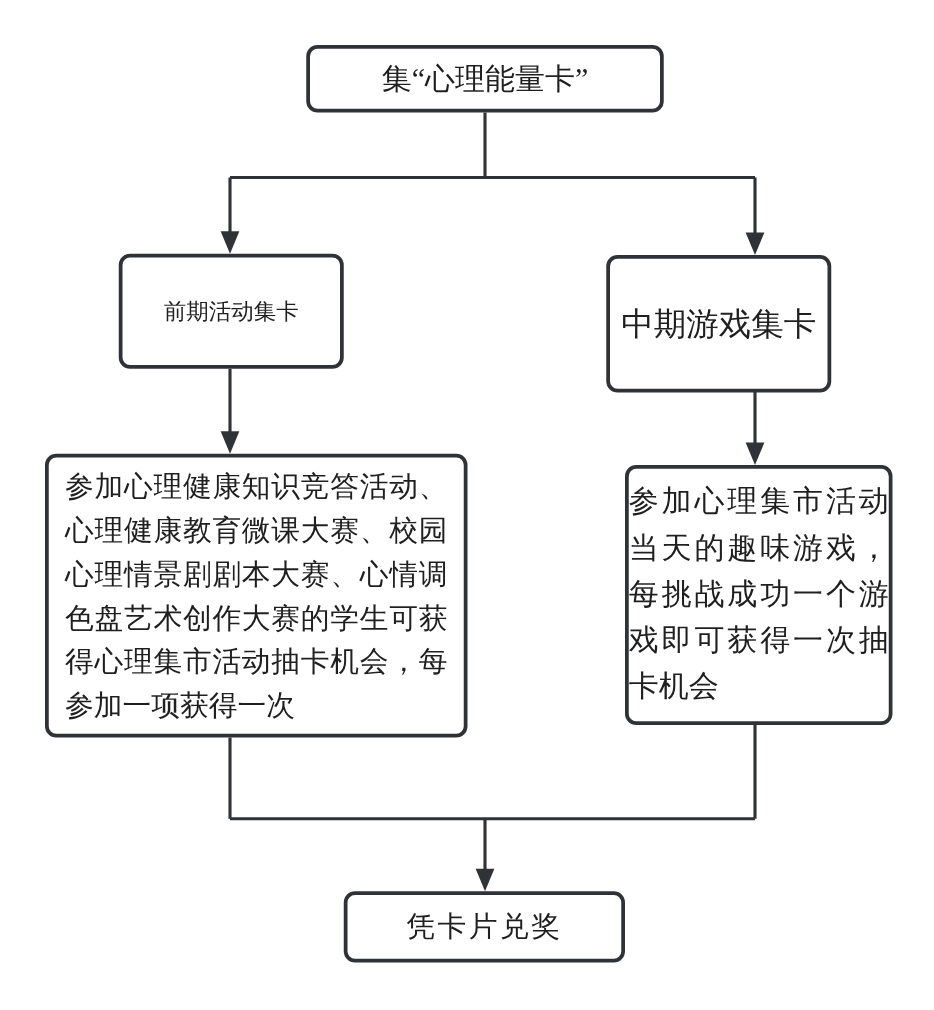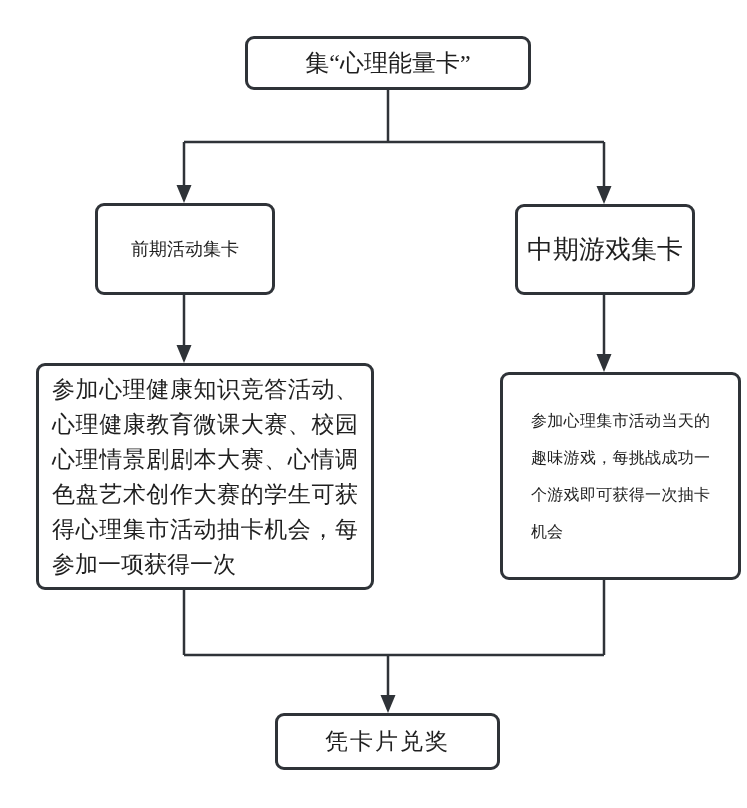--- a/index.html
+++ b/index.html
@@ -46,41 +46,41 @@
     left: 245px; top: 36px;
     width: 286px; height: 54px;
     font-size: 24px;
   }
   .node-branch-left {
     left: 95px; top: 203px;
     width: 180px; height: 92px;
     font-size: 18px;
   }
   .node-branch-right {
-    left: 515px; top: 204px;
-    width: 180px; height: 91px;
+    left: 485px; top: 204px;
+    width: 180px; height: 110px;
     font-size: 26px;
   }
   .node-detail-left {
     left: 36px; top: 363px;
     width: 338px; height: 227px;
     font-size: 23px;
     line-height: 35px;
     padding: 6px 13px;
     text-align: justify;
     align-items: flex-start;
     justify-content: flex-start;
     display: block;
   }
   .node-detail-right {
     left: 500px; top: 372px;
-    width: 241px; height: 208px;
-    font-size: 16px;
+    width: 214px; height: 208px;
+    font-size: 24px;
     line-height: 37px;
-    padding: 8px 28px;
+    padding: 8px 0;
     text-align: justify;
   }
   .node-result {
     left: 275px; top: 713px;
     width: 225px; height: 57px;
     font-size: 23px;
     letter-spacing: 2px;
   }
 </style>
 </head>

